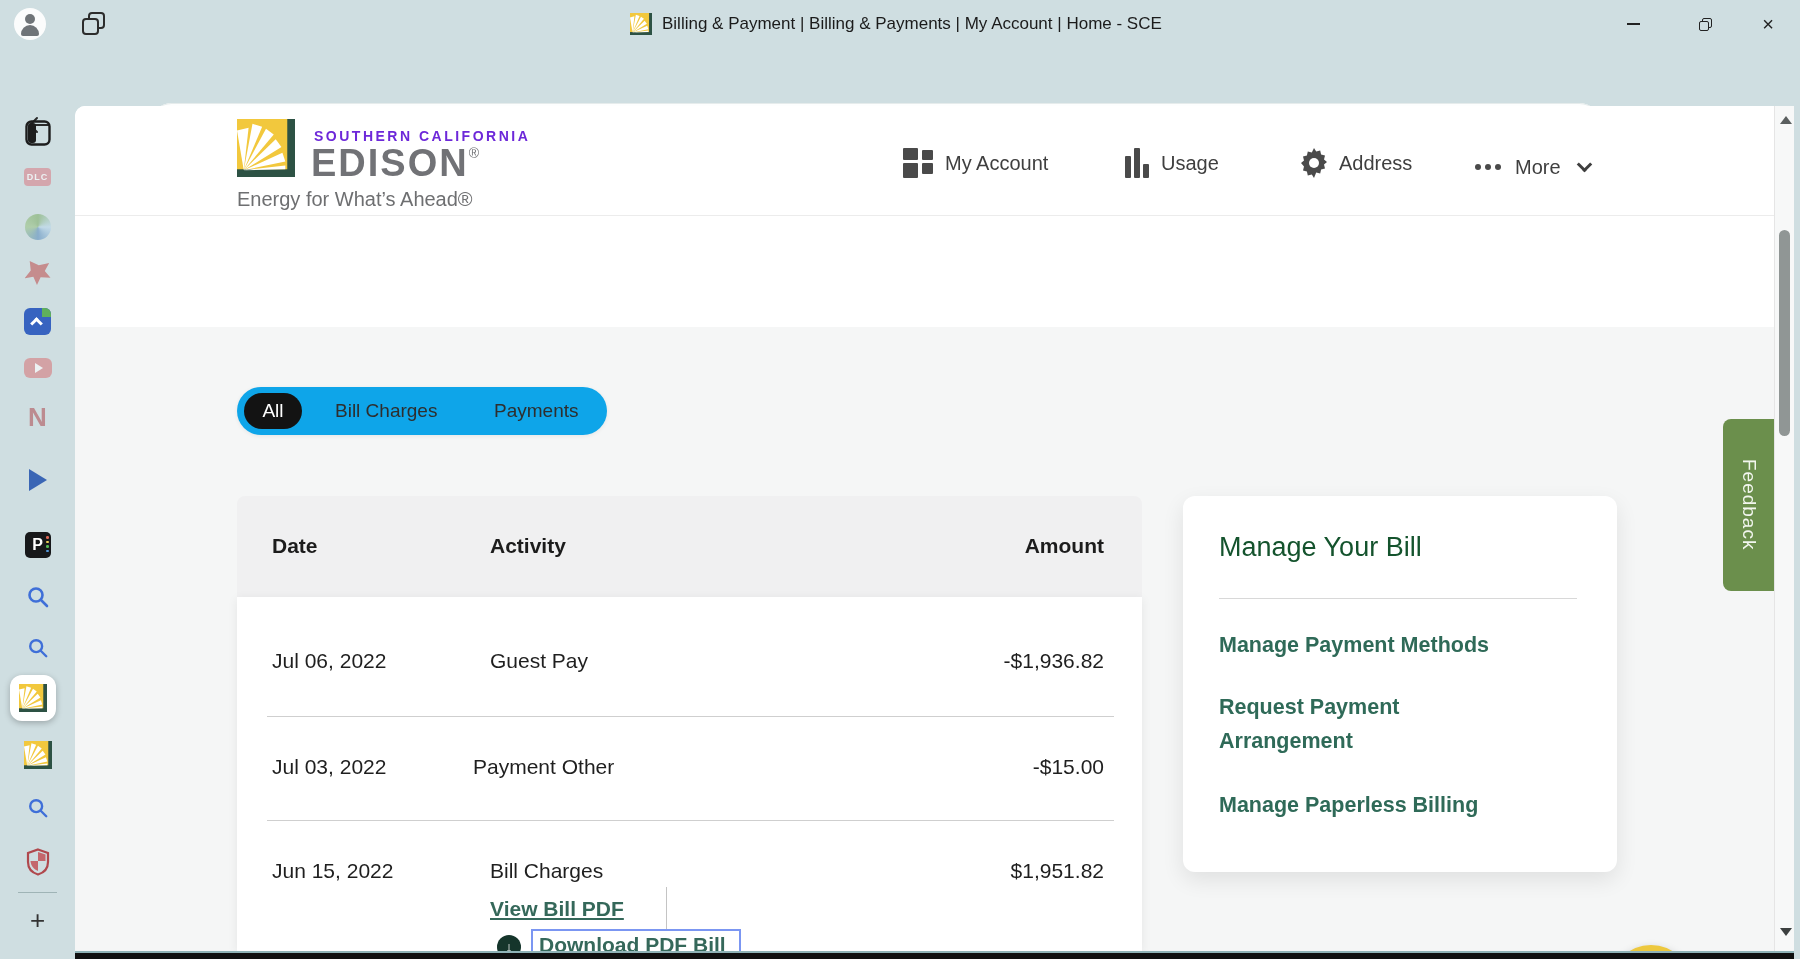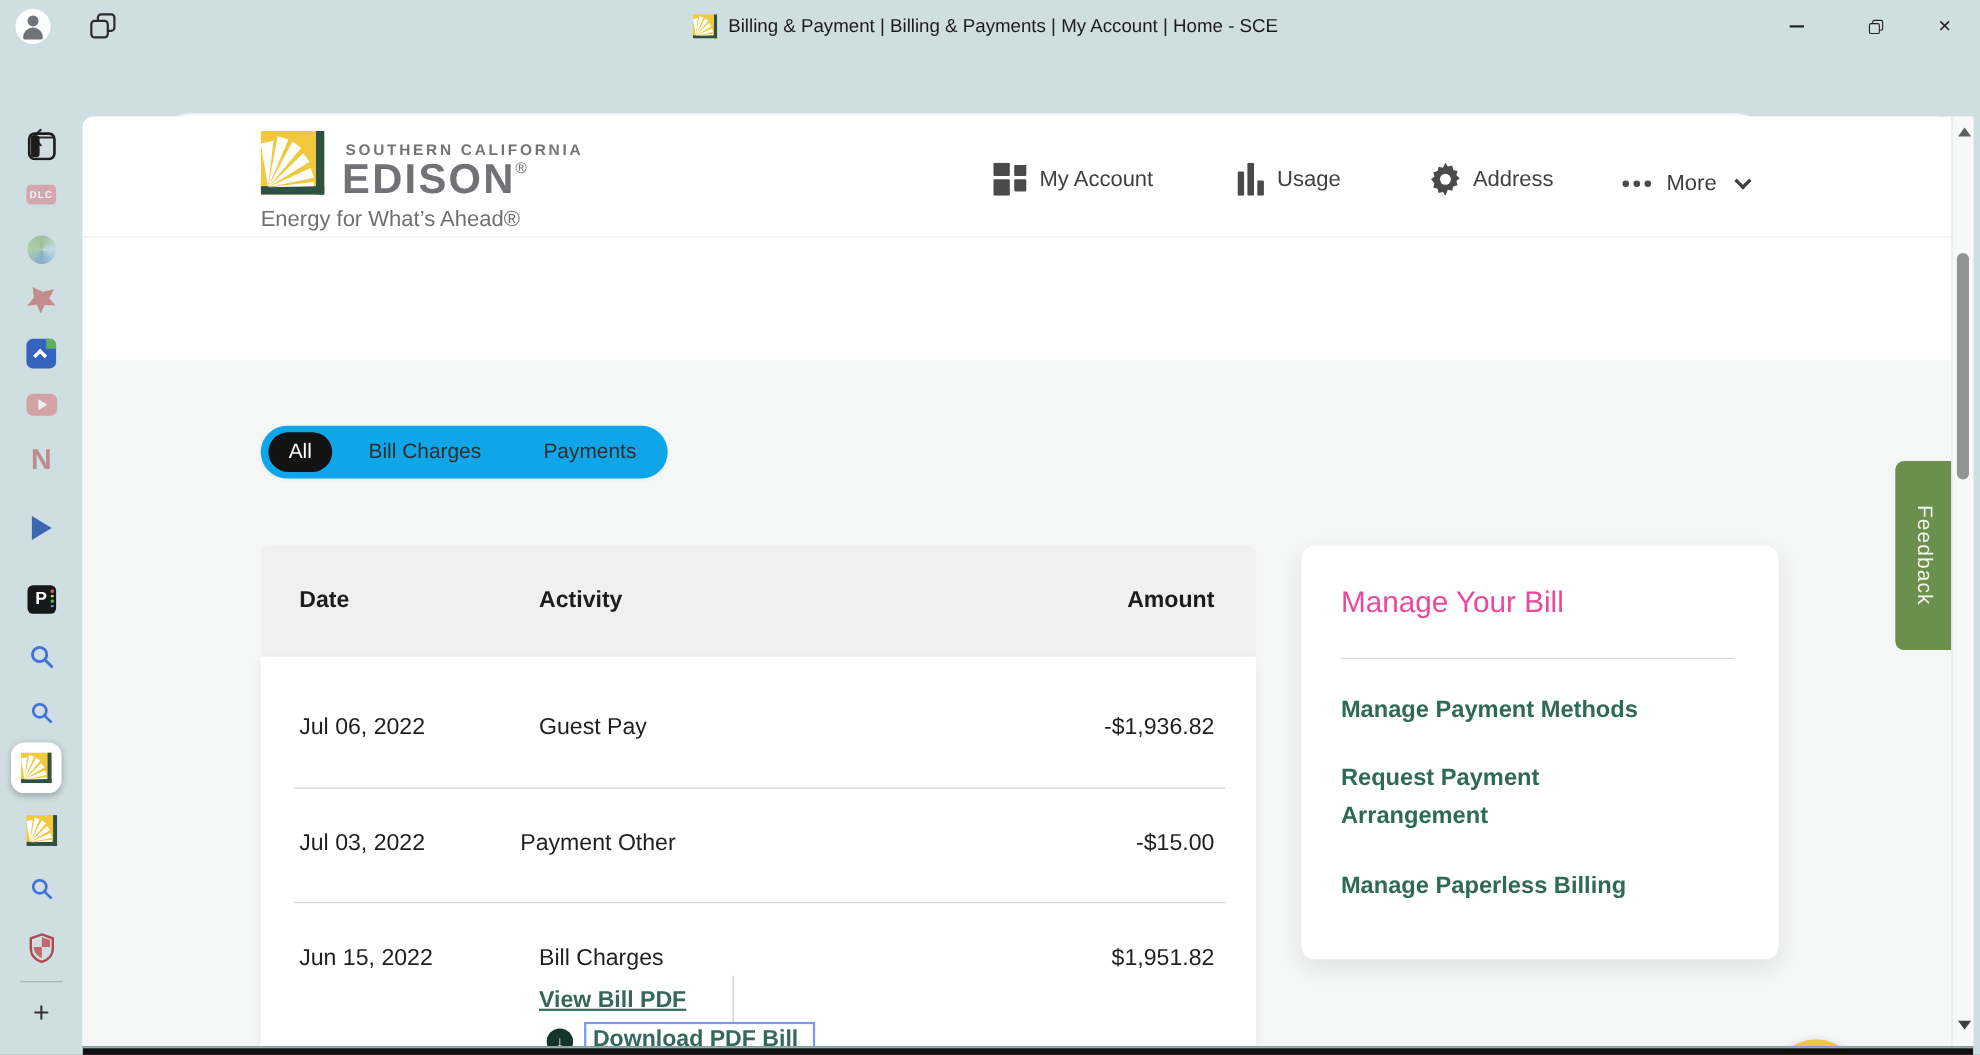--- a/index.html
+++ b/index.html
@@ -53,21 +53,21 @@
   .plex{position:relative;width:26px;height:26px;border-radius:5px;background:#17181a;color:#fff;font-weight:bold;font-size:16px;display:flex;align-items:center;justify-content:center;}
   .plex .specks{position:absolute;right:2px;top:4px;display:flex;flex-direction:column;gap:2px;}
   .plex .specks i{width:2.5px;height:2.5px;border-radius:50%;}
   .activechip{left:10px;width:46px;height:46px;background:#fff;border-radius:12px;box-shadow:0 2px 6px rgba(0,0,0,.25);display:flex;align-items:center;justify-content:center;}
   .sidedivider{left:18px;width:39px;height:1px;background:#9fb4b6;}
   .plus-g{font-size:26px;color:#333;font-weight:300;line-height:1;}
 
   
   .webview{left:75px;top:106px;width:1719px;height:853px;background:#ffffff;border-top-left-radius:10px;overflow:hidden;}
   .pageheader{left:0;top:0;width:1699px;height:110px;background:#fff;border-bottom:1px solid #ececec;}
-  .logoblock-line1{left:239px;top:22px;font-size:14px;letter-spacing:2.5px;color:#737373;font-weight:bold;}
+  .logoblock-line1{left:239px;top:22px;font-size:14px;letter-spacing:2.5px;color:#6d28d9;font-weight:bold;}
   .logoblock-line2{left:236px;top:36px;font-size:38px;letter-spacing:2px;color:#717276;font-weight:bold;}
   .logoreg{font-size:14px;vertical-align:18px;font-weight:normal;}
   .tagline{left:162px;top:82px;font-size:20px;color:#6e6f71;}
   .navitem{top:40px;height:34px;display:flex;align-items:center;gap:10px;cursor:pointer;}
   .navitem .lbl{font-size:20px;color:#3f3f3f;}
   .moredots{display:flex;gap:4px;margin-right:4px;} .moredots i{width:6px;height:6px;border-radius:50%;background:#4a4a4a;}
   .chevdown{width:11px;height:11px;border-right:3px solid #3f3f3f;border-bottom:3px solid #3f3f3f;transform:rotate(45deg);margin-top:-6px;margin-left:8px;}
 
   .custbar{left:0;top:111px;width:1699px;height:110px;background:#fff;border-top:1px solid #e3e3e3;}
   .custlabel{top:30px;font-size:20px;font-weight:bold;color:#141414;}
@@ -86,21 +86,21 @@
   .tcard{left:162px;top:270px;width:905px;height:354px;background:#fff;box-shadow:0 2px 10px rgba(0,0,0,.07);overflow:hidden;}
   .cell{font-size:21px;color:#1f1f1f;white-space:nowrap;}
   .rowsep{left:30px;width:847px;height:1px;background:#cfcfcf;}
   .greenlink{color:#35685a;text-decoration:underline;font-size:21px;cursor:pointer;}
   .vline{left:429px;top:290px;width:1px;height:48px;background:#c4c4c4;}
   .dlcircle{left:260px;top:338px;width:24px;height:24px;border-radius:50%;background:#15352b;color:#fff;font-size:14px;display:flex;align-items:center;justify-content:center;}
   .focusbox{left:294px;top:332px;width:210px;height:34px;border:2px solid #7b96f2;background:#fff;padding:2px 6px;}
 
   
   .mcard{left:1108px;top:169px;width:434px;height:376px;background:#fff;border-radius:12px;box-shadow:0 8px 22px rgba(0,0,0,.09);}
-  .mtitle{left:36px;top:36px;font-size:27px;color:#ec4899;}
+  .mtitle{left:36px;top:36px;font-size:27px;color:#14532d;}
   .mdivider{left:36px;top:102px;width:358px;height:1px;background:#d8d8d8;}
   .mlink{left:36px;font-size:21.5px;font-weight:bold;color:#2f6a58;max-width:290px;line-height:34px;cursor:pointer;}
 
   
   .feedback{left:1648px;top:92px;width:51px;height:172px;background:#6b8f4c;border-radius:8px 0 0 8px;display:flex;align-items:center;justify-content:center;cursor:pointer;}
   .feedback span{writing-mode:vertical-rl;color:#f2f6ee;font-size:19px;letter-spacing:1px;}
   .asksce{left:1535px;top:618px;width:82px;height:82px;border-radius:50%;background:#edc83e;box-shadow:0 4px 10px rgba(0,0,0,.25);cursor:pointer;}
 
   
   .scrollbar{left:1699px;top:0;width:20px;height:845px;background:#f7f8f8;border-left:1px solid #e5e5e5;}

